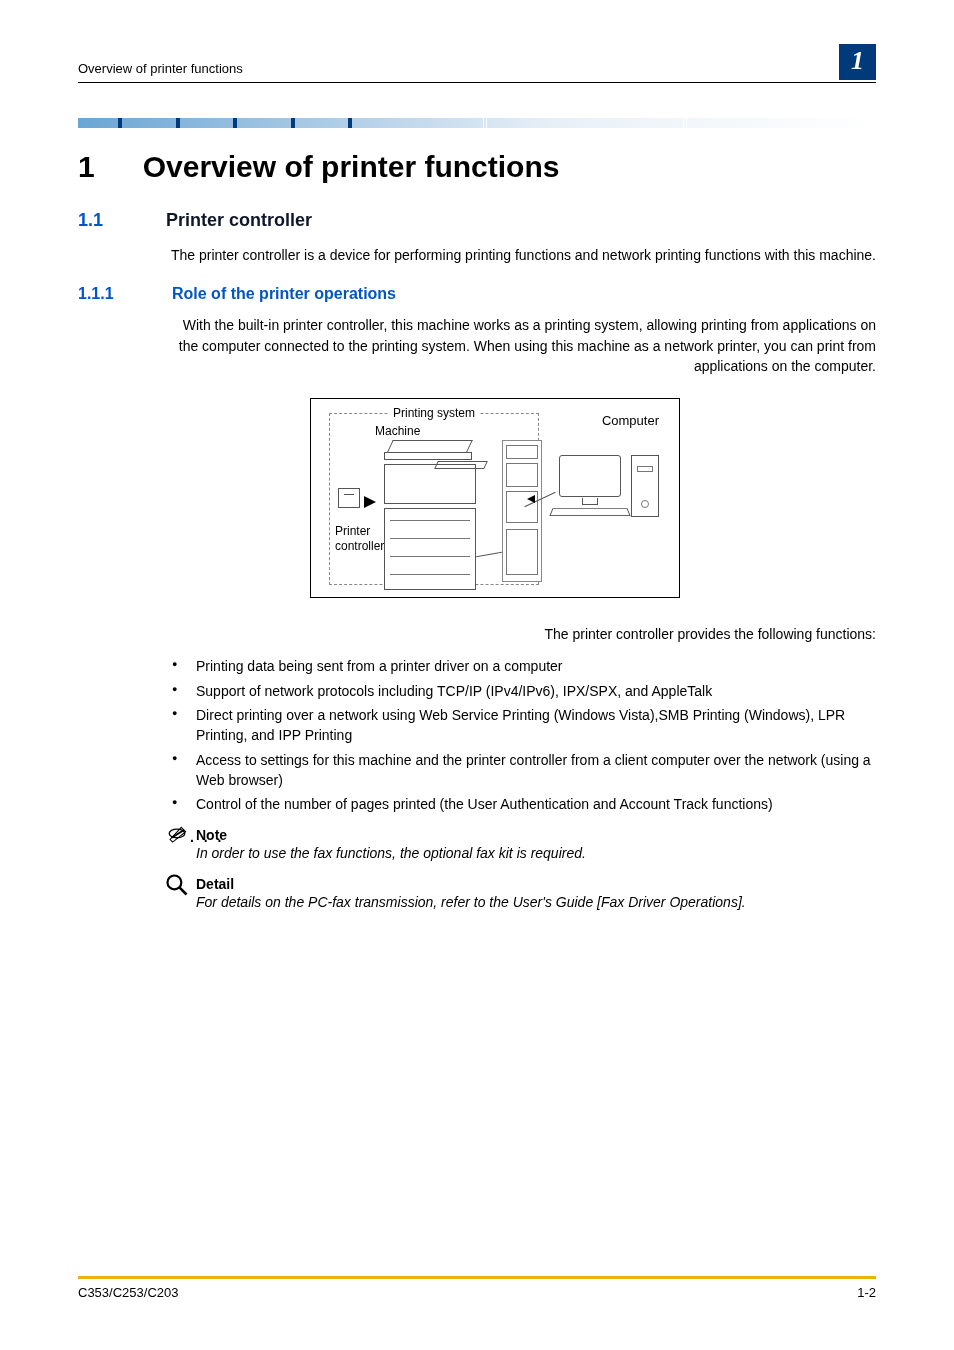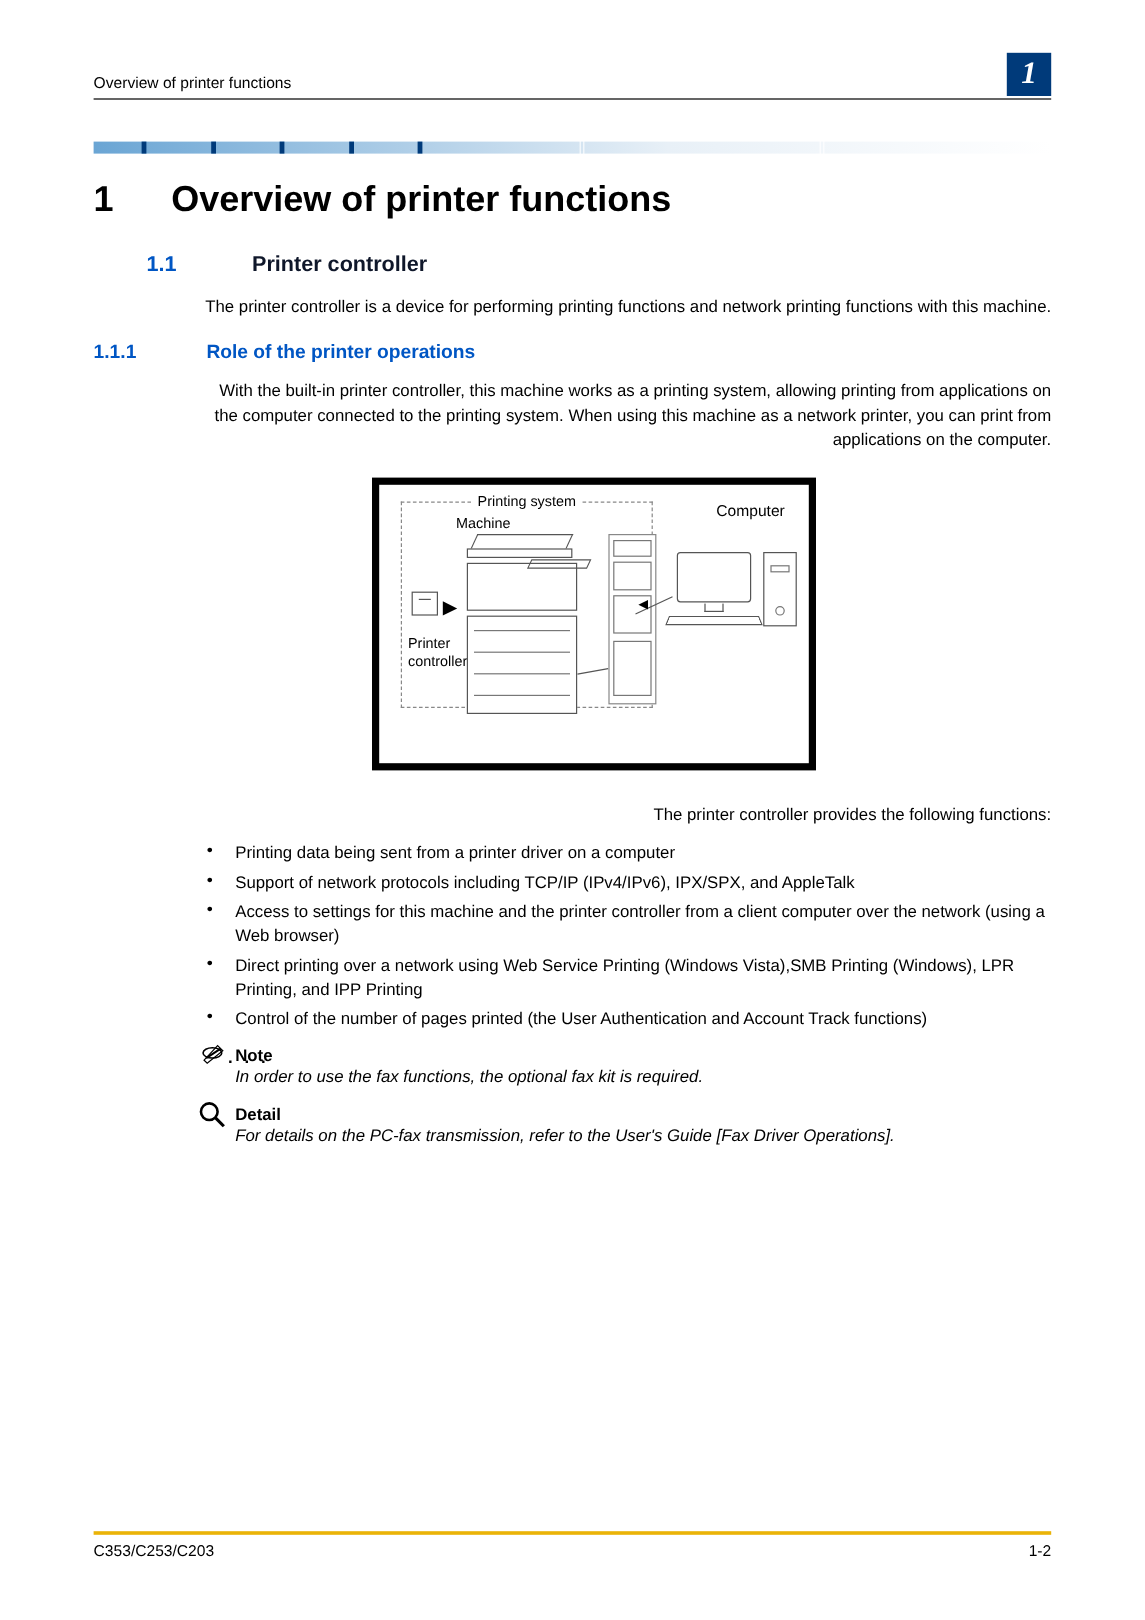--- a/index.html
+++ b/index.html
@@ -92,21 +92,20 @@
     .section-row {
       display: flex;
       gap: 46px;
       margin-bottom: 14px;
     }
     .section-num {
       font-size: 18px;
       font-weight: bold;
       color: #0056c4;
       width: 42px;
-      margin-left: 44px;
     }
     .section-title {
       font-size: 18px;
       font-weight: bold;
       color: #0f172a;
     }
 
     .subsection-row {
       display: flex;
       gap: 44px;
@@ -128,22 +127,22 @@
     .body-block {
       margin-left: 90px;
       line-height: 1.45;
       font-size: 14px;
     }
     .body-block p { margin-bottom: 12px; text-align: right; }
 
     .diagram-container {
       margin: 22px 0 26px 232px;
       width: 370px;
-      height: 244px;
-      border: 6px solid #000000;
+      height: 200px;
+      border: 1px solid #000000;
       position: relative;
     }
     .dashed-box {
       border: 1px dashed #888;
       position: absolute;
     }
     .inner-printing {
       left: 18px; top: 14px;
       width: 210px; height: 172px;
     }
@@ -383,22 +382,22 @@
     <div class="arrowhead-l"></div>
   </div>
 
   <div class="body-block">
     <p>The printer controller provides the following functions:</p>
   </div>
 
   <ul class="bullets">
     <li>Printing data being sent from a printer driver on a computer</li>
     <li>Support of network protocols including TCP/IP (IPv4/IPv6), IPX/SPX, and AppleTalk</li>
+    <li>Direct printing over a network using Web Service Printing (Windows Vista),SMB Printing (Windows), LPR Printing, and IPP Printing</li>
     <li>Access to settings for this machine and the printer controller from a client computer over the network (using a Web browser)</li>
-    <li>Direct printing over a network using Web Service Printing (Windows Vista),SMB Printing (Windows), LPR Printing, and IPP Printing</li>
     <li>Control of the number of pages printed (the User Authentication and Account Track functions)</li>
   </ul>
 
   <div class="callout">
     <svg class="callout-icon" viewBox="0 0 30 30">
       <ellipse cx="15" cy="12" rx="9" ry="5" fill="none" stroke="#000" stroke-width="1.5"></ellipse>
       <path d="M 9 17 L 23 8" stroke="#000" stroke-width="2"></path>
       <path d="M 20 5 L 25 10 L 10 22 L 7 19 Z" fill="none" stroke="#000" stroke-width="1.2"></path>
     </svg>
     <span class="callout-dots">. . .</span>

